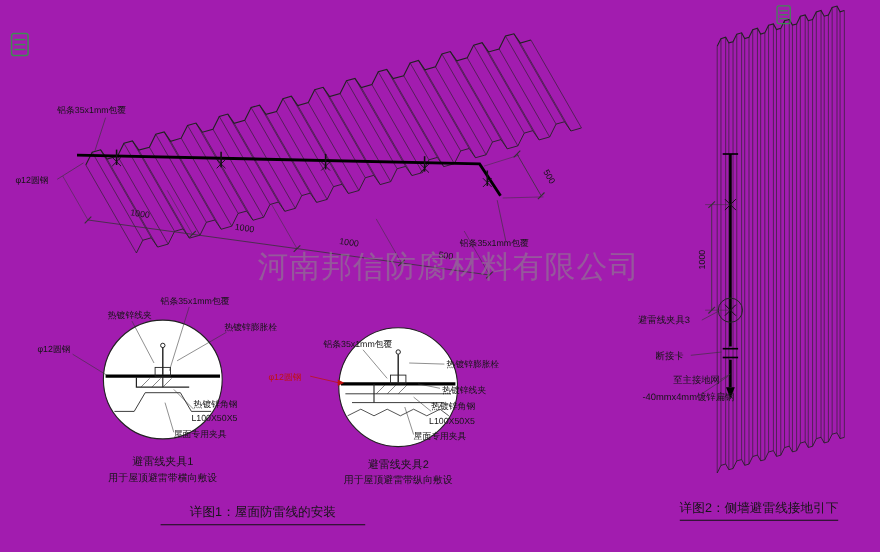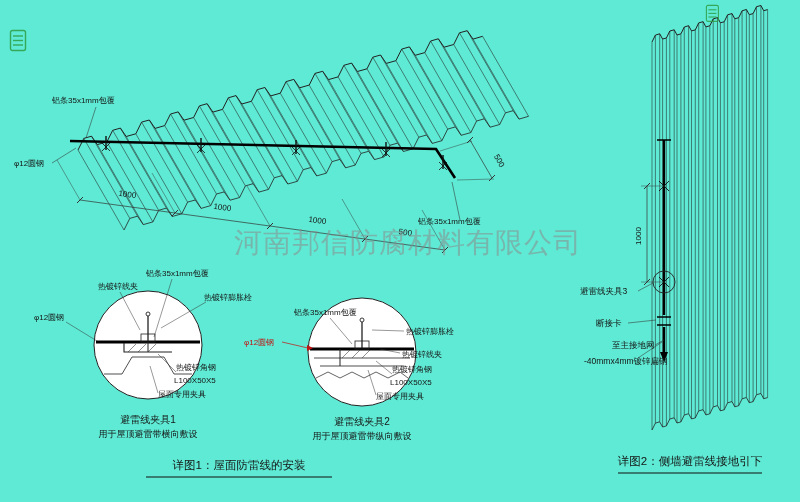--- a/index.html
+++ b/index.html
@@ -1,16 +1,16 @@
 <!DOCTYPE html>
 <html><head>
 <meta charset="utf-8">
 <style>
   html,body{margin:0;padding:0;background:#ffffff;}
-  .page{position:relative;width:800px;height:502px;background:#5eead4;overflow:hidden;
+  .page{position:relative;width:800px;height:502px;background:#a21caf;overflow:hidden;
         font-family:"Liberation Sans","DejaVu Sans",sans-serif;}
   svg{position:absolute;left:0;top:0;}
   text{font-family:"Liberation Sans","DejaVu Sans",sans-serif;fill:#151515;}
   .lbl{font-size:8px;}
   .lbl9{font-size:8.5px;}
   .dim{font-size:8px;}
   .ttl{font-size:10px;}
   .sub{font-size:9px;}
   .cap{font-size:11.5px;}
   .red{fill:#c11212;}

